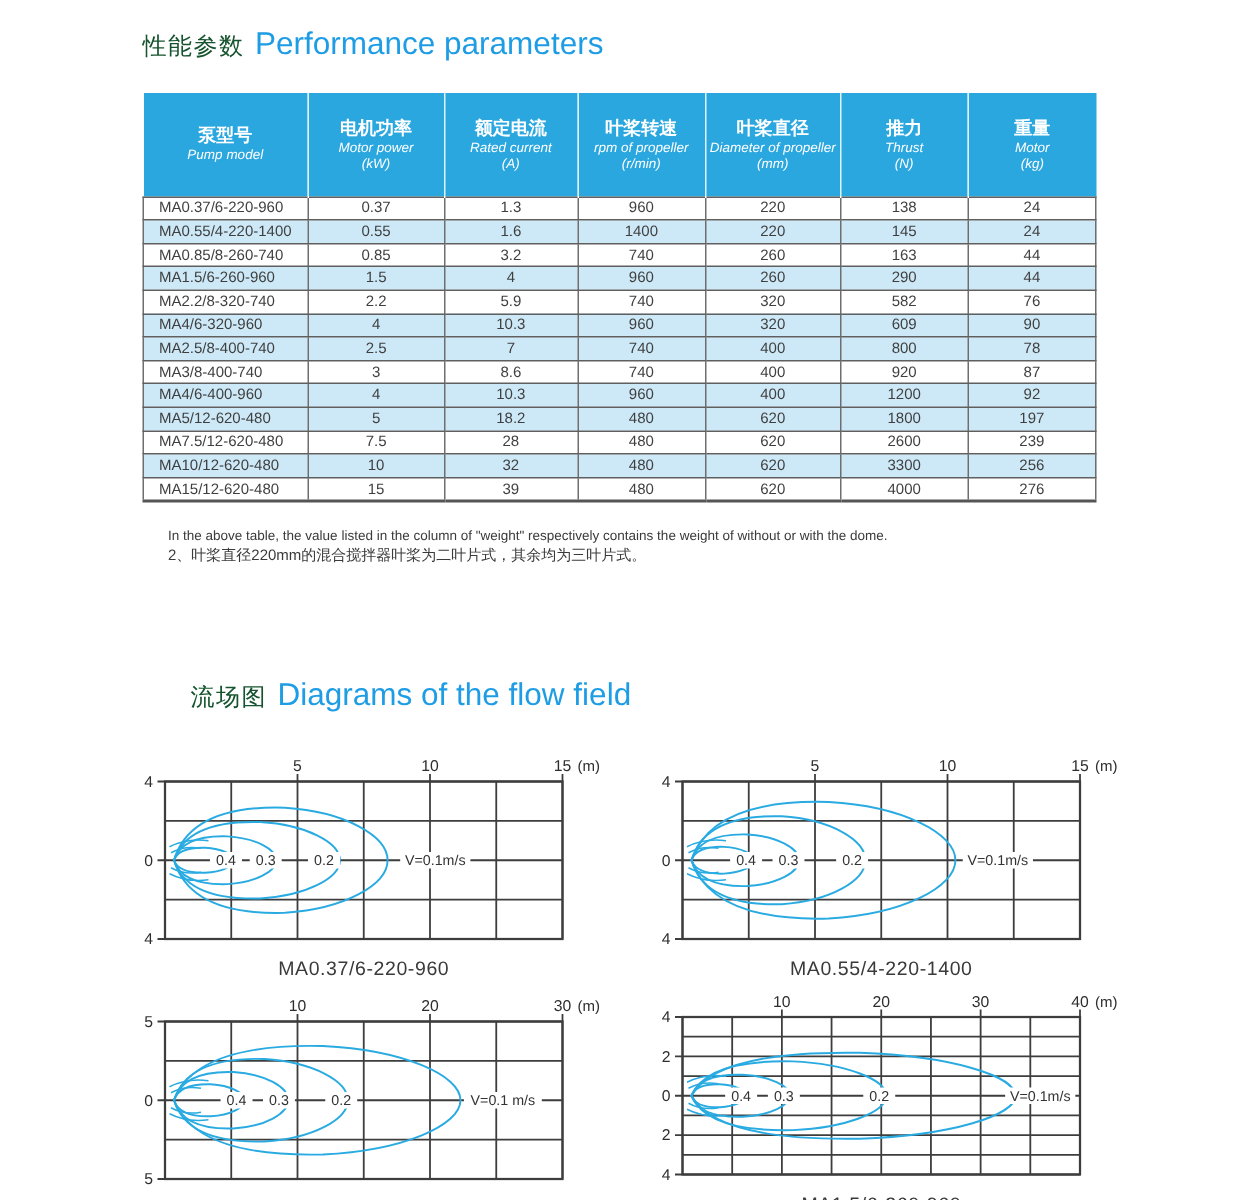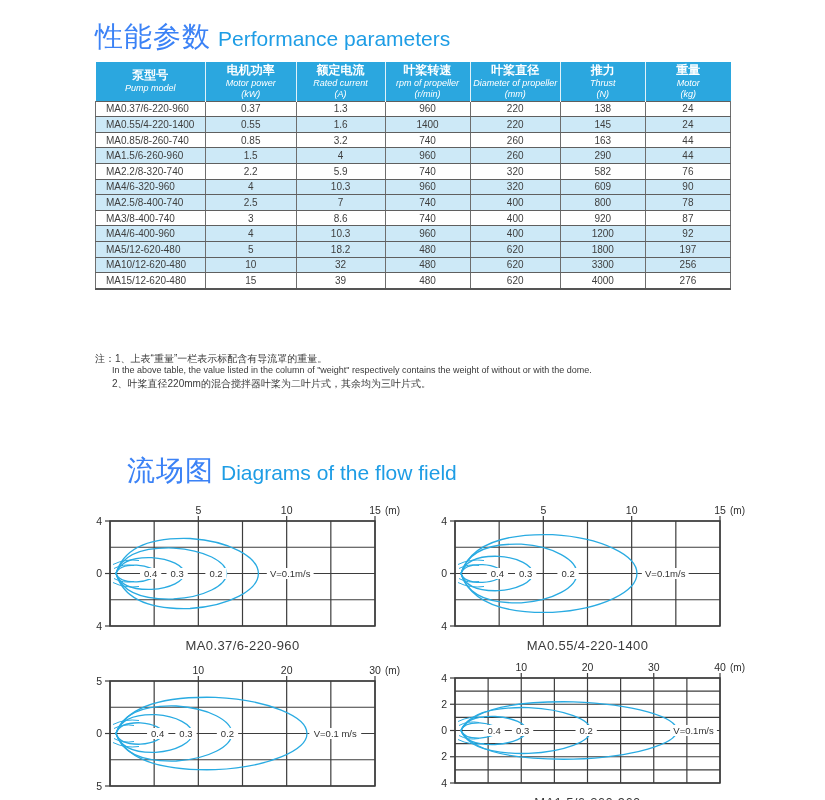--- a/index.html
+++ b/index.html
@@ -1,27 +1,27 @@
 <!DOCTYPE html>
 <html><head>
 <meta charset="utf-8">
 <style>
   html,body{margin:0;padding:0;background:#fff;font-family:"Liberation Sans",sans-serif;}
   .page{position:relative;width:825px;height:800px;background:#ffffff;overflow:hidden;}
 
   
   .sec-title{position:absolute;left:95px;white-space:nowrap;}
-  .sec-title .cn{font-size:28px;color:#3b82f6;letter-spacing:1px;}
+  .sec-title .cn{font-size:16px;color:#14532d;letter-spacing:1px;}
   .sec-title .en{font-size:21px;color:#1E9DE5;margin-left:7px;}
   #title-performance{top:18px;}
   #title-flowfield{top:452px;margin-left:32px;}
 
   
   .perf-table{position:absolute;left:95px;top:62px;width:636px;border-collapse:collapse;table-layout:fixed;}
-  .perf-table thead th{background:#2BA7DF;color:#ffffff;font-weight:normal;padding:1px 1px;vertical-align:middle;margin-top:46px;}
+  .perf-table thead th{background:#2BA7DF;color:#ffffff;font-weight:normal;padding:16px 1px;vertical-align:middle;margin-top:46px;}
   .perf-table thead th:not(:last-child){border-right:1px solid rgba(255,255,255,0.85);}
   .perf-table th .h-cn{display:block;font-size:12px;font-weight:bold;line-height:1.25;}
   .perf-table th .h-en{display:block;font-size:9px;font-style:italic;line-height:1.2;}
   .perf-table th .h-unit{display:block;font-size:9px;font-style:italic;line-height:1.2;}
   .perf-table tbody td{font-size:10px;color:#3f3f3f;text-align:center;height:14.6px;padding:0;
     border-right:1px solid #6e6e6e;border-bottom:1px solid #5f5f5f;}
   .perf-table tbody td:first-child{text-align:left;padding-left:10px;border-left:1px solid #6e6e6e;}
   .perf-table tbody tr:first-child td{border-top:1px solid #5f5f5f;}
   .perf-table tbody tr:last-child td{border-bottom:2px solid #555;}
   .perf-table tbody tr.alt td{background:#CDE9F7;}
@@ -185,20 +185,29 @@
         </tr>
         <tr class="alt">
           <td>MA5/12-620-480</td>
           <td>5</td>
           <td>18.2</td>
           <td>480</td>
           <td>620</td>
           <td>1800</td>
           <td>197</td>
         </tr>
+        <tr>
+          <td>MA7.5/12-620-480</td>
+          <td>7.5</td>
+          <td>28</td>
+          <td>480</td>
+          <td>620</td>
+          <td>2600</td>
+          <td>239</td>
+        </tr>
         <tr class="alt">
           <td>MA10/12-620-480</td>
           <td>10</td>
           <td>32</td>
           <td>480</td>
           <td>620</td>
           <td>3300</td>
           <td>256</td>
         </tr>
         <tr>
@@ -207,21 +216,20 @@
           <td>39</td>
           <td>480</td>
           <td>620</td>
           <td>4000</td>
           <td>276</td>
         </tr>
       </tbody>
   </table>
 
   <div class="notes">
-      <div class="note-line note-cn">注：1、上表“重量”一栏表示标配含有导流罩的重量。</div>
       <div class="note-line note-en note-indent">In the above table, the value listed in the column of "weight" respectively contains the weight of without or with the dome.</div>
       <div class="note-line note-cn note-indent">2、叶桨直径220mm的混合搅拌器叶桨为二叶片式，其余均为三叶片式。</div>
     </div>
 
   <div class="sec-title" id="title-flowfield">
     <span class="cn">流场图</span><span class="en">Diagrams of the flow field</span>
   </div>
 
   <div class="diagram" id="diagram-1">
     <div class="plot">

